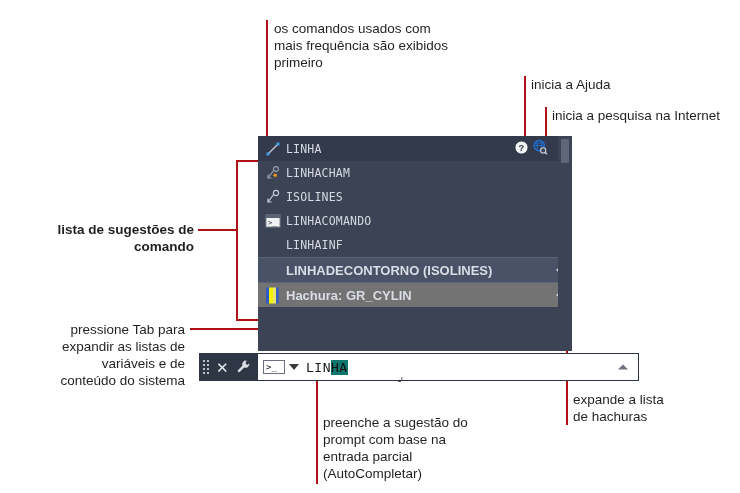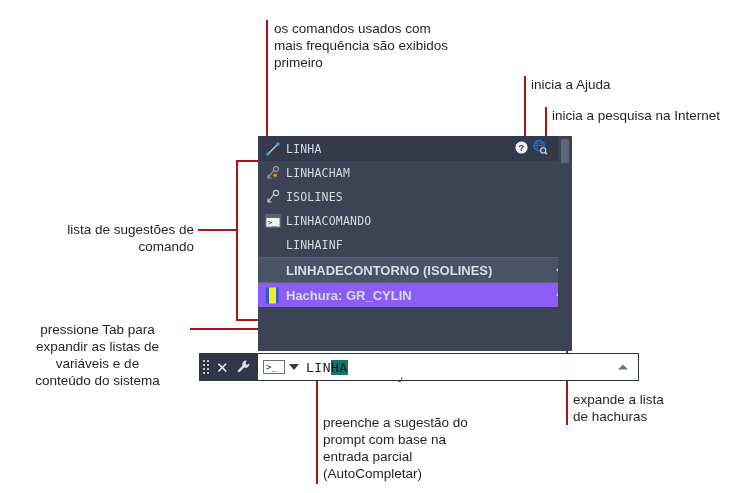--- a/index.html
+++ b/index.html
@@ -43,21 +43,21 @@
     display:flex;align-items:center;justify-content:center;
     margin-left:2px;
   }
   .row .lbl{white-space:pre;}
   .row.strong{
     font-family:"Liberation Sans", sans-serif;
     font-weight:bold;font-size:13px;letter-spacing:0;
     color:#d9dde5;
   }
   .row.sel{background:#4a5267;border-top:1px solid #5b6378;height:25px;}
-  .row.sel2{background:#8b5cf6;border-top:1px solid #5b6378;height:25px;}
+  .row.sel2{background:#737373;border-top:1px solid #5b6378;height:25px;}
   .arrow-left{
     position:absolute;right:10px;top:50%;transform:translateY(-50%);
     width:0;height:0;border-top:5px solid transparent;
     border-bottom:5px solid transparent;border-right:6px solid #cfd4de;
   }
   .toprow-icons{
     position:absolute;right:24px;top:3px;display:flex;align-items:center;gap:3px;
   }
   .scroll-track{
     position:absolute;right:0;top:0;width:14px;height:215px;background:#3b4355;
@@ -128,27 +128,27 @@
   <div class="bar vbar" style="left:266px;top:56px;height:66px;"></div>
 
   <div class="callout" style="left:531px;top:60px;width:200px;">inicia a Ajuda</div>
   <div class="bar vbar" style="left:524px;top:60px;height:18px;"></div>
   <div class="bar vbar" style="left:524px;top:78px;height:46px;"></div>
 
   <div class="callout" style="left:552px;top:91px;width:190px;">inicia a pesquisa na Internet</div>
   <div class="bar vbar" style="left:545px;top:91px;height:17px;"></div>
   <div class="bar vbar" style="left:545px;top:108px;height:18px;"></div>
 
-  <div class="callout right-al" style="left:10px;top:205px;width:184px;">lista de sugestões de comando</div>
+  <div class="callout right-al" style="left:10px;top:205px;width:184px;font-weight:bold;">lista de sugestões de comando</div>
   <div class="bar hbar" style="left:198px;top:213px;width:40px;"></div>
   <div class="bar vbar" style="left:236px;top:144px;height:161px;"></div>
   <div class="bar hbar" style="left:236px;top:144px;width:26px;"></div>
   <div class="bar hbar" style="left:236px;top:303px;width:26px;"></div>
 
-  <div class="callout right-al" style="left:10px;top:305px;width:175px;text-align:center;">pressione Tab para
+  <div class="callout right-al" style="left:10px;top:305px;width:175px;">pressione Tab para
 expandir as listas de
 variáveis e de
 conteúdo do sistema</div>
   <div class="bar hbar" style="left:190px;top:312px;width:72px;"></div>
 
   <div class="callout" style="left:323px;top:398px;width:220px;">preenche a sugestão do
 prompt com base na
 entrada parcial
 (AutoCompletar)</div>
   <div class="bar vbar" style="left:316px;top:398px;height:70px;"></div>

